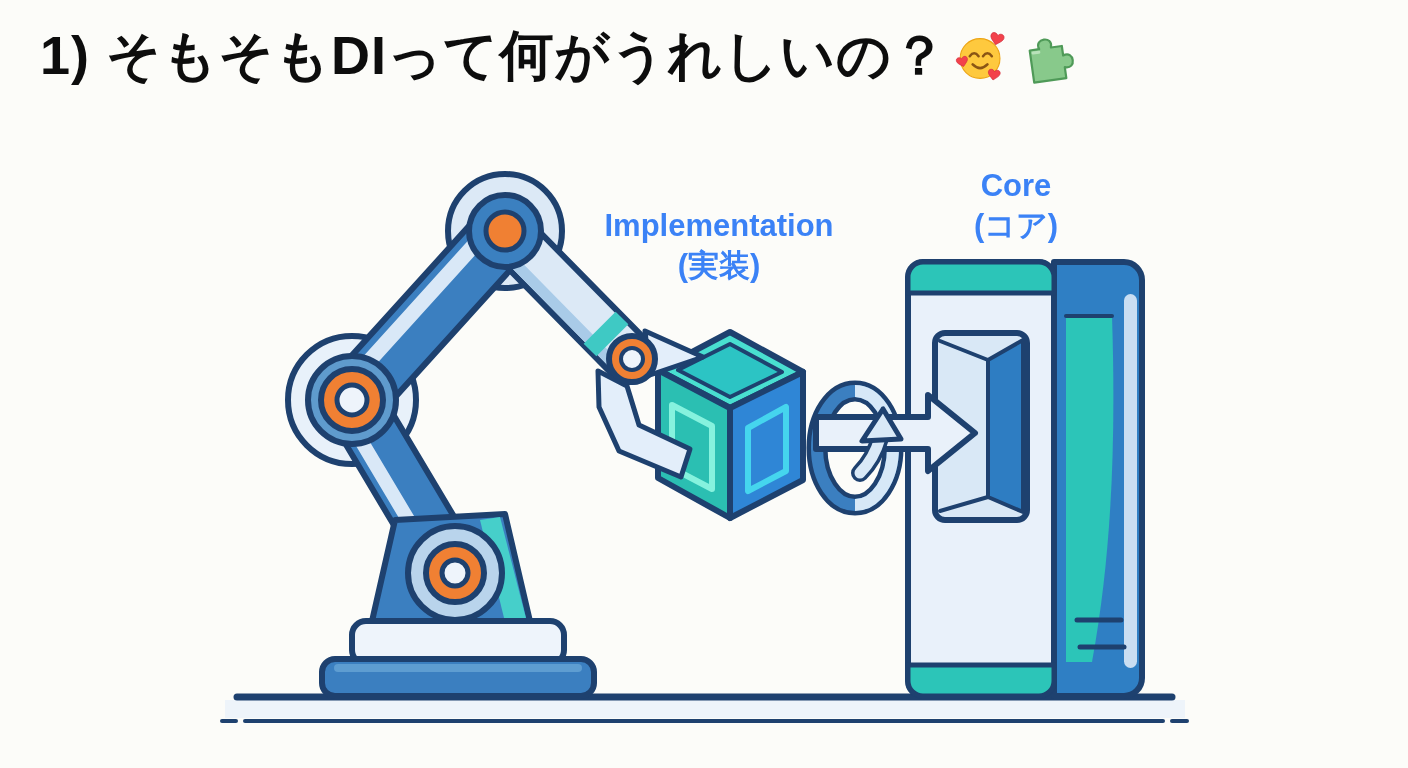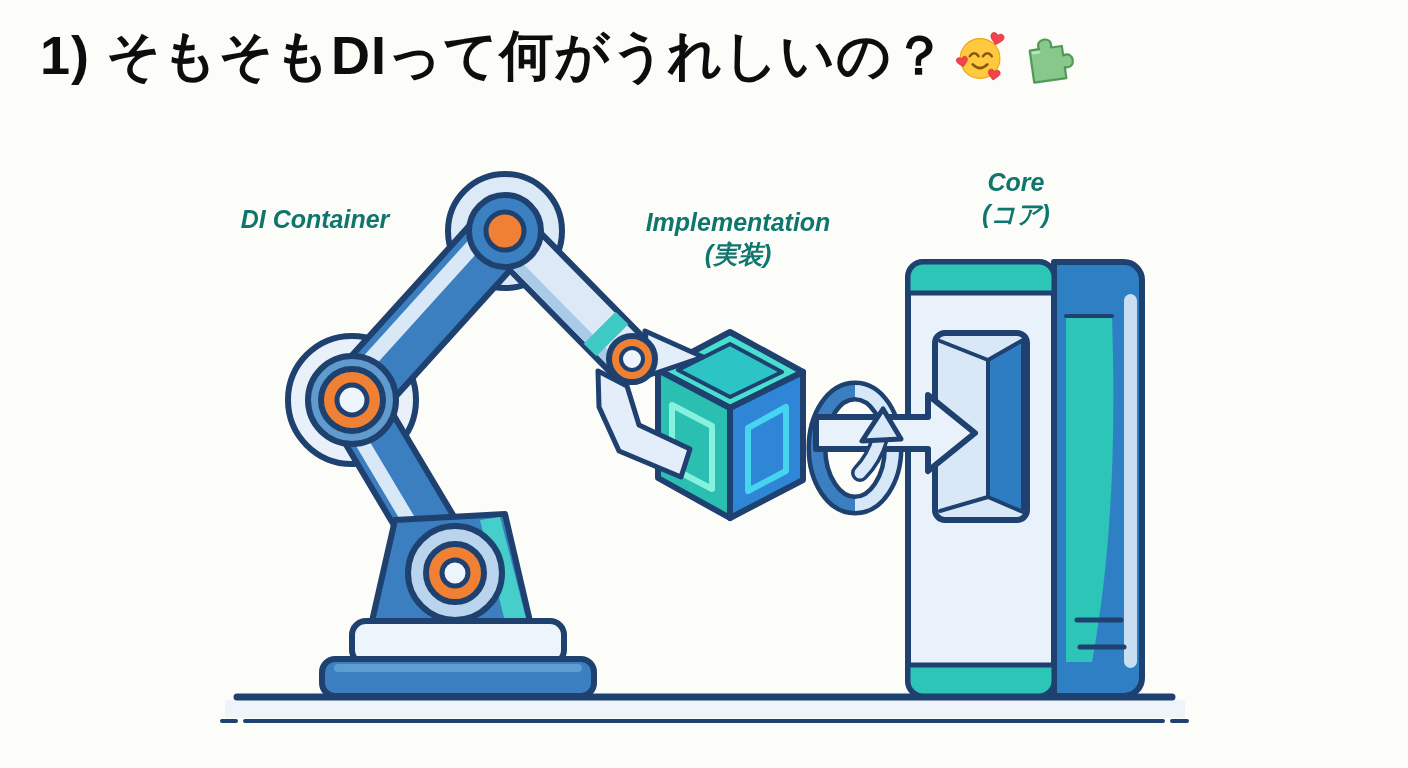--- a/index.html
+++ b/index.html
@@ -11,25 +11,25 @@
   }
   .title{
     position:absolute;left:40px;top:20px;
     display:flex;align-items:center;gap:8px;
     font-size:54px;font-weight:900;letter-spacing:1px;
     color:#0d0d0d;white-space:nowrap;
   }
   .title .emoji-icon{width:56px;height:56px;display:inline-block;}
   .diagram-label{
     position:absolute;transform:translateX(-50%);
-    text-align:center;font-weight:800;font-size:25px;line-height:1.28;
-    color:#0f766e;white-space:nowrap;font-style:italic;
+    text-align:center;font-weight:800;font-size:31px;line-height:1.28;
+    color:#3b82f6;white-space:nowrap;
   }
   .lbl-di{left:315px;top:203px;}
-  .lbl-impl{left:738px;top:206px;text-align:center;}
+  .lbl-impl{left:719px;top:206px;text-align:center;}
   .lbl-core{left:1016px;top:166px;}
   .lbl-inj{left:737px;top:541px;}
   .art{position:absolute;left:0;top:0;width:1408px;height:768px;}
   
   .o{stroke:#1e416f;stroke-linejoin:round;stroke-linecap:round;}
   .nofill{fill:none;}
 </style>
 </head>
 <body>
 
@@ -158,21 +158,21 @@
 
     <svg class="emoji-icon" viewBox="0 0 76 76">
       <g transform="rotate(-8 38 38)">
         <path d="M16 26 h13 c-6 -16 22 -16 16 0 h15 v13 c16 -6 16 22 0 16 v15 h-44 z" fill="#88c98b" stroke="#4f9a58" stroke-width="3" stroke-linejoin="round"></path>
         <path d="M20 30 h8" stroke="#b9e2ba" stroke-width="4" stroke-linecap="round" fill="none"></path>
       </g>
     </svg>
   </div>
 
   <div class="diagram-label lbl-di">
-    <span>DI Container</span><br>
+    <br>
   </div>
   <div class="diagram-label lbl-impl">
     <span>Implementation</span><br>
     <span>(実装)</span>
   </div>
   <div class="diagram-label lbl-core">
     <span>Core</span><br>
     <span>(コア)</span>
   </div>
 

